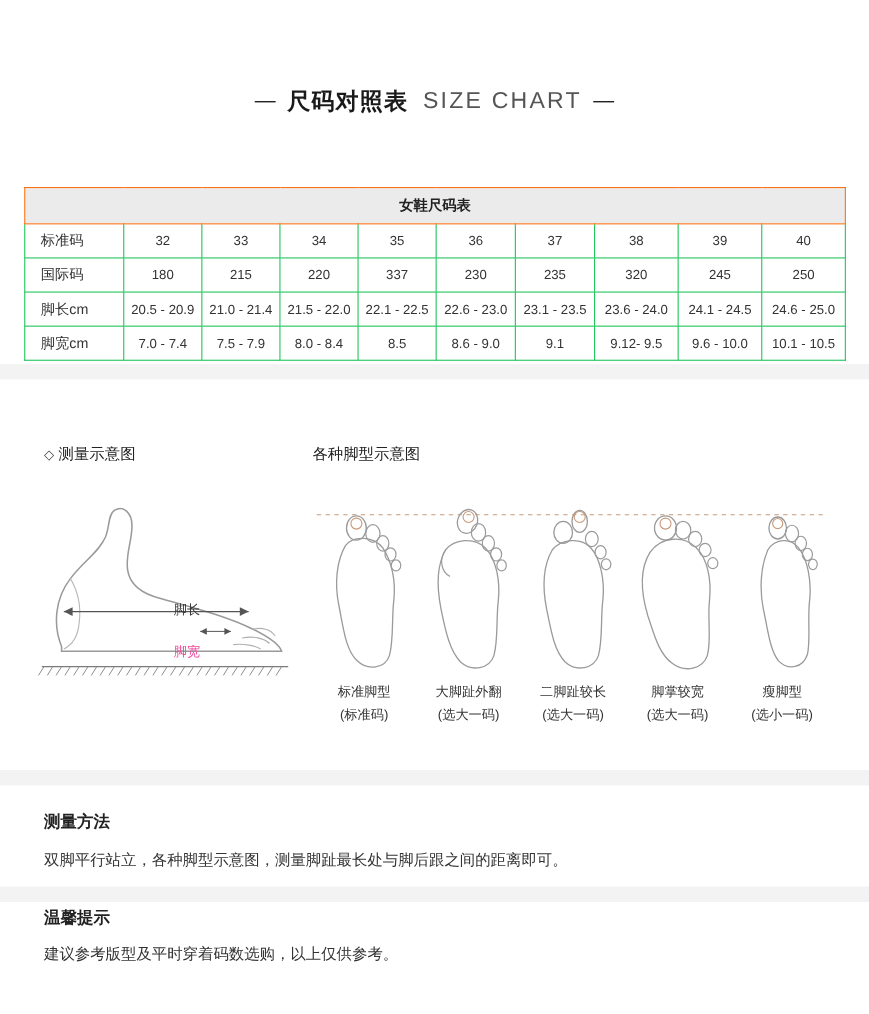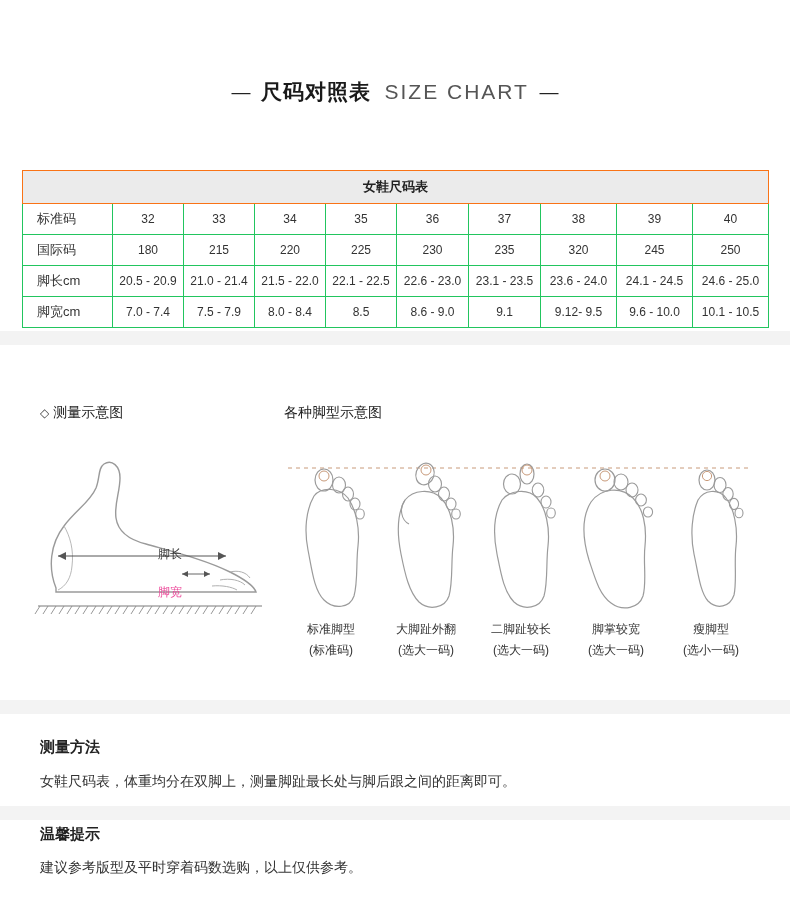--- a/index.html
+++ b/index.html
@@ -232,21 +232,21 @@
           <td>37</td>
           <td>38</td>
           <td>39</td>
           <td>40</td>
         </tr>
         <tr>
           <td class="rowlabel">国际码</td>
           <td>180</td>
           <td>215</td>
           <td>220</td>
-          <td>225</td>
+          <td>337</td>
           <td>230</td>
           <td>235</td>
           <td>320</td>
           <td>245</td>
           <td>250</td>
         </tr>
         <tr>
           <td class="rowlabel">脚长cm</td>
           <td>20.5 - 20.9</td>
           <td>21.0 - 21.4</td>
@@ -431,18 +431,18 @@
           <ellipse cx="70" cy="54" rx="4.6" ry="5.6" fill="none" stroke="#9b9b9b" stroke-width="1.1"></ellipse>
           <ellipse cx="75" cy="63" rx="4" ry="4.8" fill="none" stroke="#9b9b9b" stroke-width="1.1"></ellipse>
         </svg>
       </div>
       <div class="foot-caption">瘦脚型</div>
       <div class="foot-caption">(选小一码)</div>
     </div>
   </div>
 
   <div class="block-head" id="head-method">测量方法</div>
-  <div class="block-body" id="body-method">女鞋尺码表，体重均分在双脚上，测量脚趾最长处与脚后跟之间的距离即可。</div>
+  <div class="block-body" id="body-method">双脚平行站立，各种脚型示意图，测量脚趾最长处与脚后跟之间的距离即可。</div>
 
   <div class="block-head" id="head-tips">温馨提示</div>
   <div class="block-body" id="body-tips">建议参考版型及平时穿着码数选购，以上仅供参考。</div>
 
 </div>
 
 </body></html>

